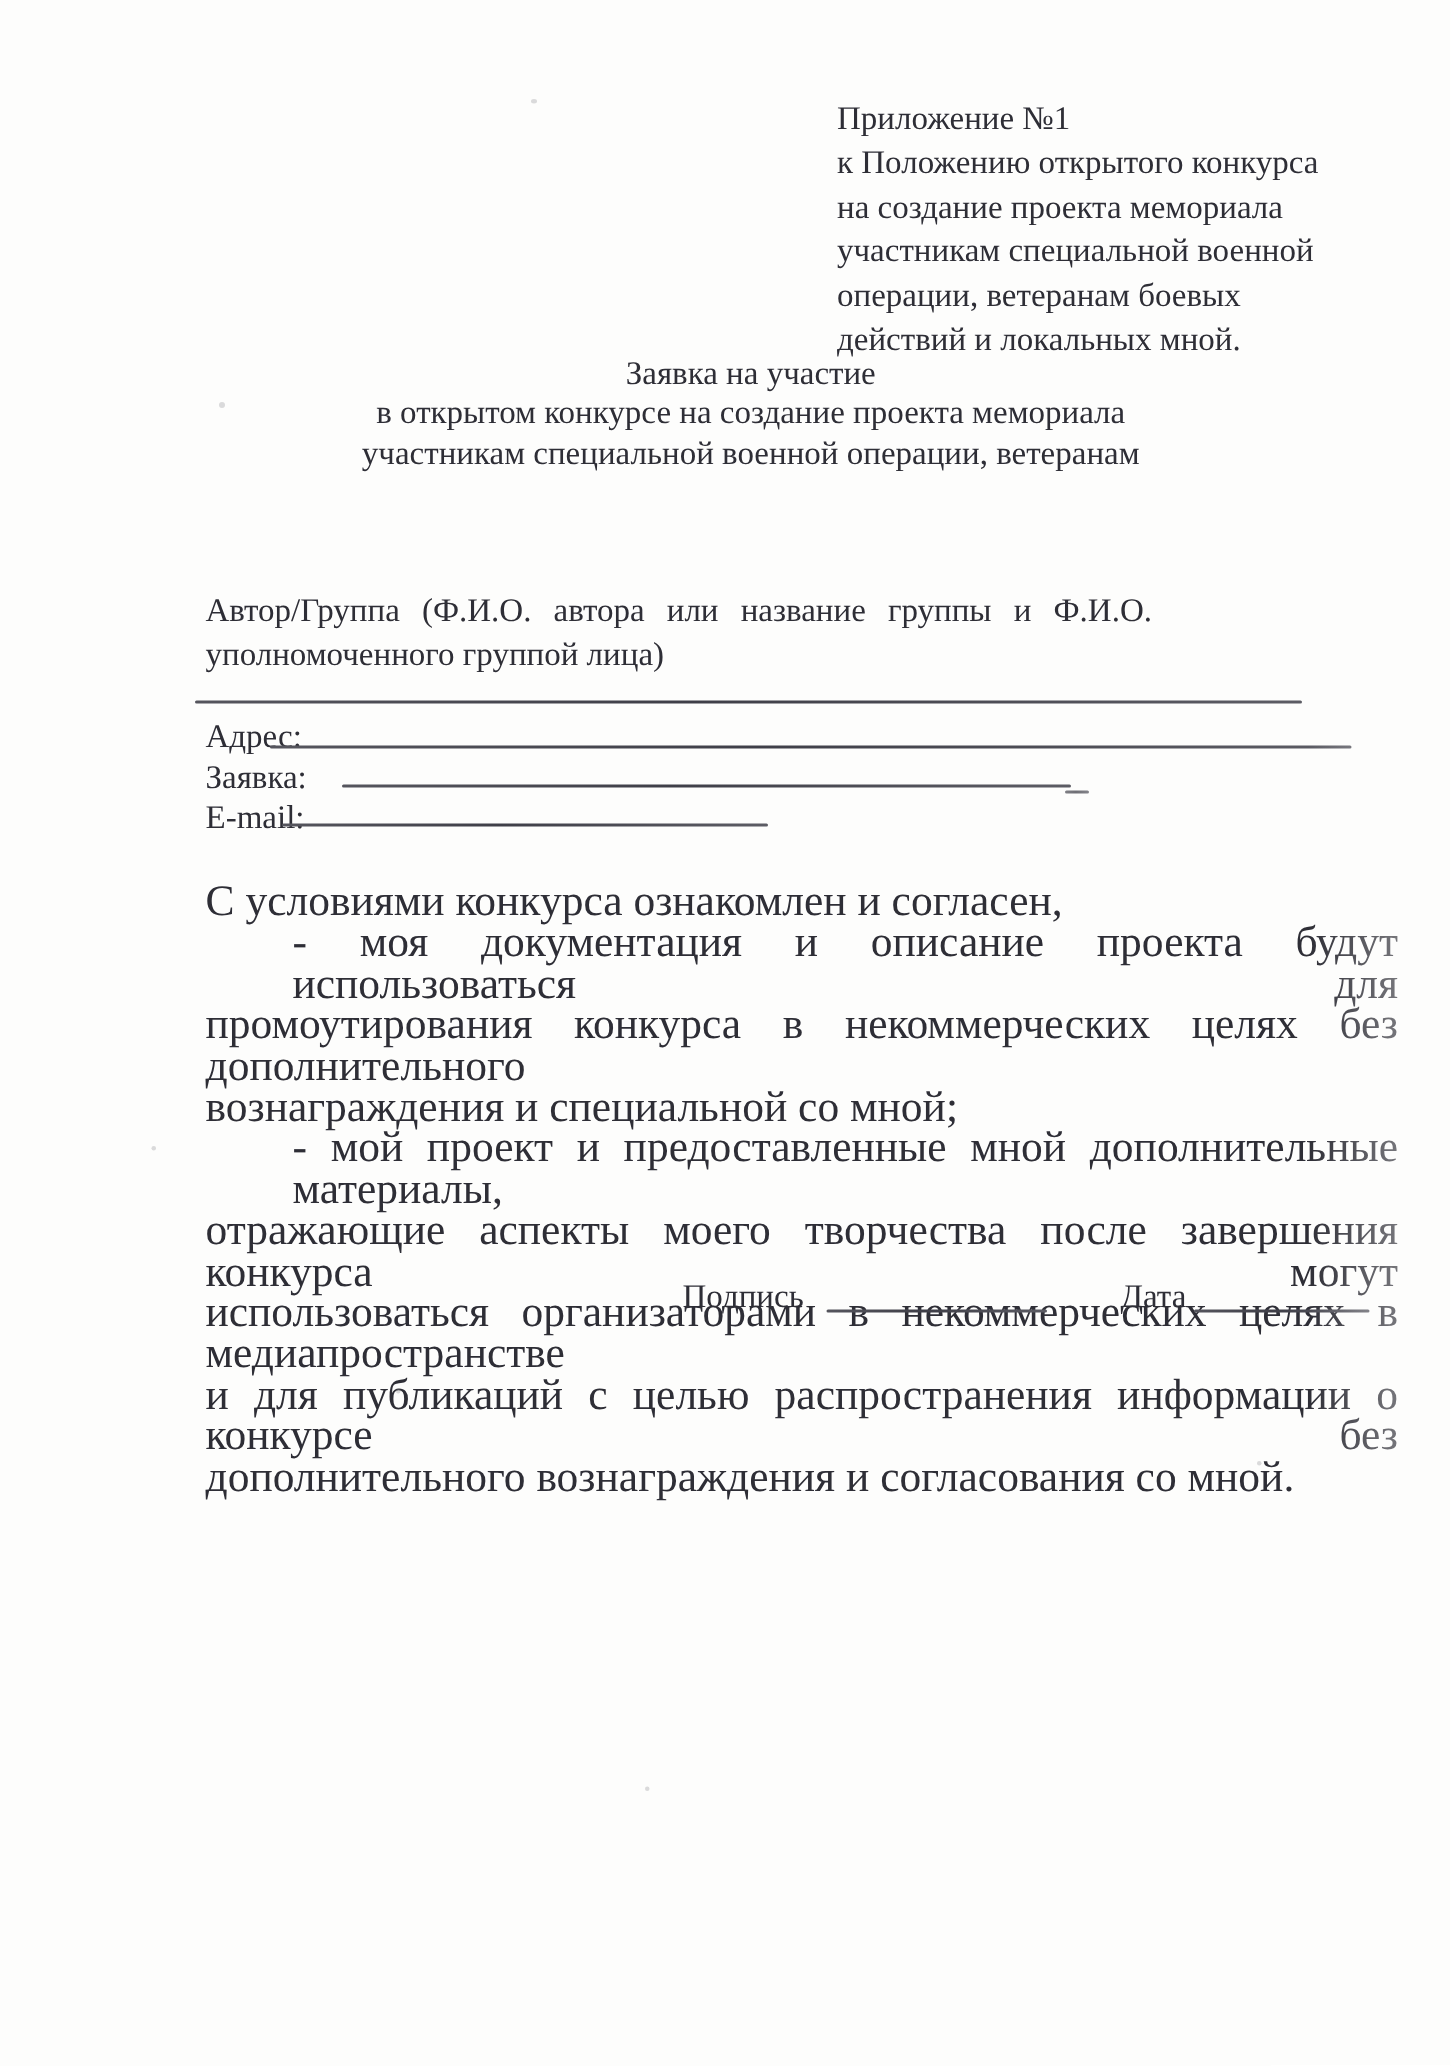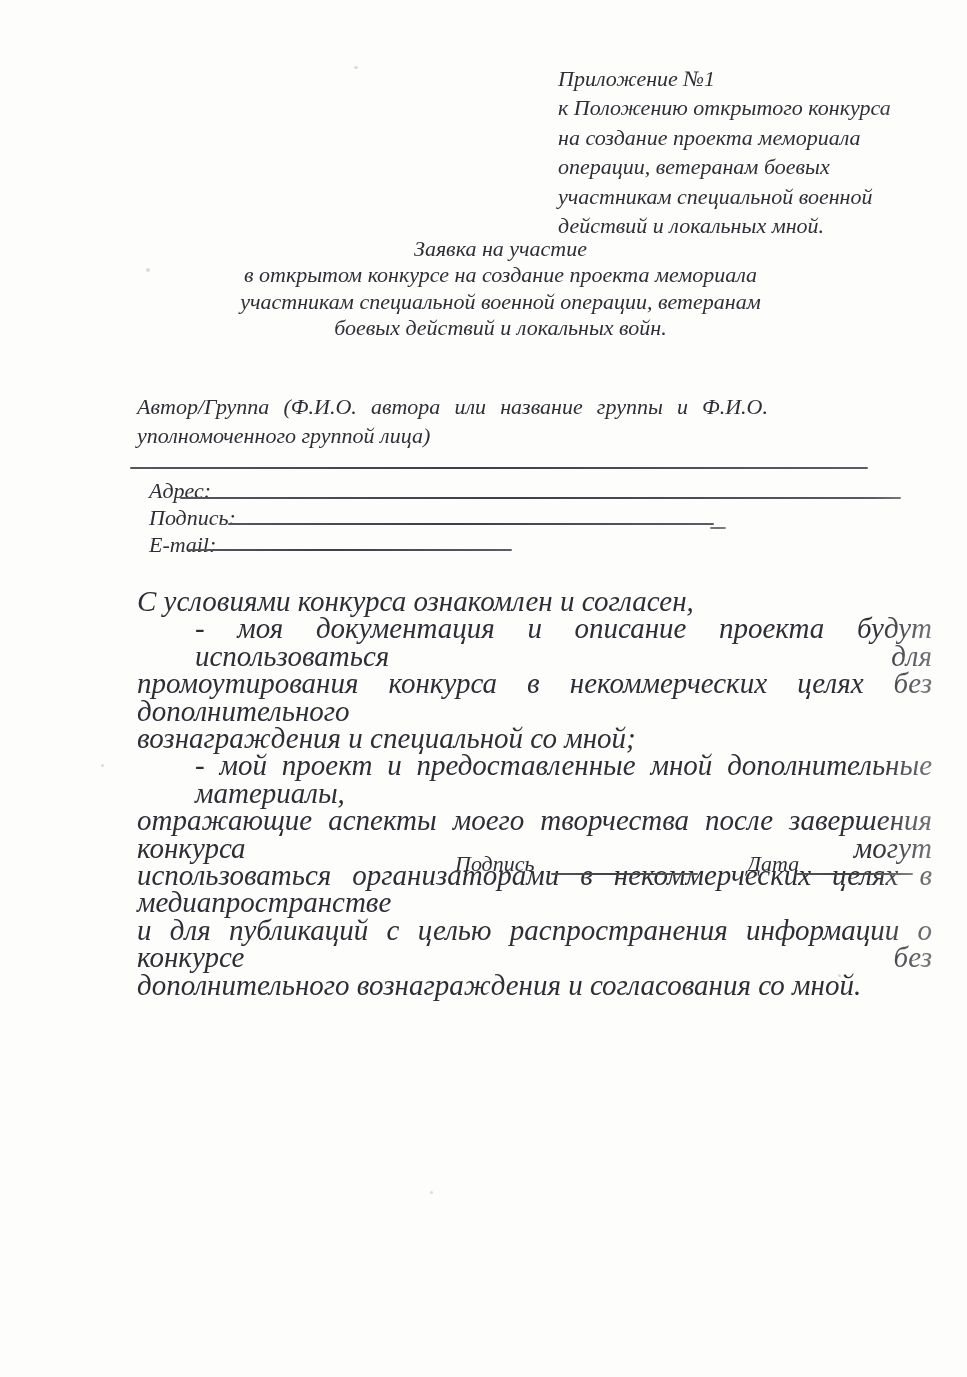--- a/index.html
+++ b/index.html
@@ -9,21 +9,21 @@
   }
   .page {
     position: relative;
     width: 967px;
     height: 1377px;
     background: #fdfdfc;
     font-family: "Liberation Serif", "DejaVu Serif", serif;
     color: #2e2e36;
     overflow: hidden;
   }
-  .abs { position: absolute; font-style: italic; }
+  .abs { position: absolute; }
 
   
   .appendix {
     left: 558px; top: 64px; width: 366px;
     font-size: 22px; line-height: 29.4px;
     text-align: left;
   }
 
   
   .form-title {
@@ -40,21 +40,21 @@
 
   
   .consent-block {
     left: 137px; top: 588px; width: 795px;
     font-size: 29px; line-height: 27.4px;
   }
 
   .jline { text-align: justify; text-align-last: justify; }
   .indent { padding-left: 58px; }
 
-  .field-label { font-size: 22px; line-height: 26px; margin-left: 12px; }
+  .field-label { font-size: 22px; line-height: 26px; }
 
   .rule {
     position: absolute; height: 2px;
     background: linear-gradient(to right, #55555d, #3f3f48 45%, #5c5c64);
     border-radius: 1px;
   }
 
   .sig-label { font-size: 22px; line-height: 26px; }
 
   .fade-overlay {
@@ -71,43 +71,42 @@
 </style>
 </head>
 <body>
 
 <div class="page">
 
   <div class="abs appendix">
     <div>Приложение №1</div>
     <div>к Положению открытого конкурса</div>
     <div>на создание проекта мемориала</div>
+    <div>участникам специальной военной</div>
     <div>операции, ветеранам боевых</div>
-    <div>участникам специальной военной</div>
     <div>действий и локальных мной.</div>
   </div>
 
   <div class="abs form-title">
     <div>Заявка на участие</div>
     <div>в открытом конкурсе на создание проекта мемориала</div>
     <div>участникам специальной военной операции, ветеранам</div>
-    <div>боевых действий и локальных войн.</div>
   </div>
 
   <div class="abs author-block">
     <div class="jline">Автор/Группа (Ф.И.О. автора или название группы и Ф.И.О.</div>
     <div>уполномоченного группой лица)</div>
   </div>
 
   <div class="rule" style="left:130px; top:467px; width:738px;"></div>
 
   <div class="abs field-label" style="left:137px; top:478px;">Адрес:</div>
   <div class="rule" style="left:180px; top:497px; width:721px;"></div>
 
-  <div class="abs field-label" style="left:137px; top:505px;">Подпись:</div>
+  <div class="abs field-label" style="left:137px; top:505px;">Заявка:</div>
   <div class="rule" style="left:228px; top:523px; width:486px;"></div>
   <div class="rule" style="left:710px; top:527px; width:16px; opacity:0.75;"></div>
 
   <div class="abs field-label" style="left:137px; top:532px;text-align:center;">E-mail:</div>
   <div class="rule" style="left:188px; top:549px; width:324px;"></div>
 
   <div class="abs consent-block">
     <div>С условиями конкурса ознакомлен и согласен,</div>
     <div class="jline indent">- моя документация и описание проекта будут использоваться для</div>
     <div class="jline">промоутирования конкурса в некоммерческих целях без дополнительного</div>

